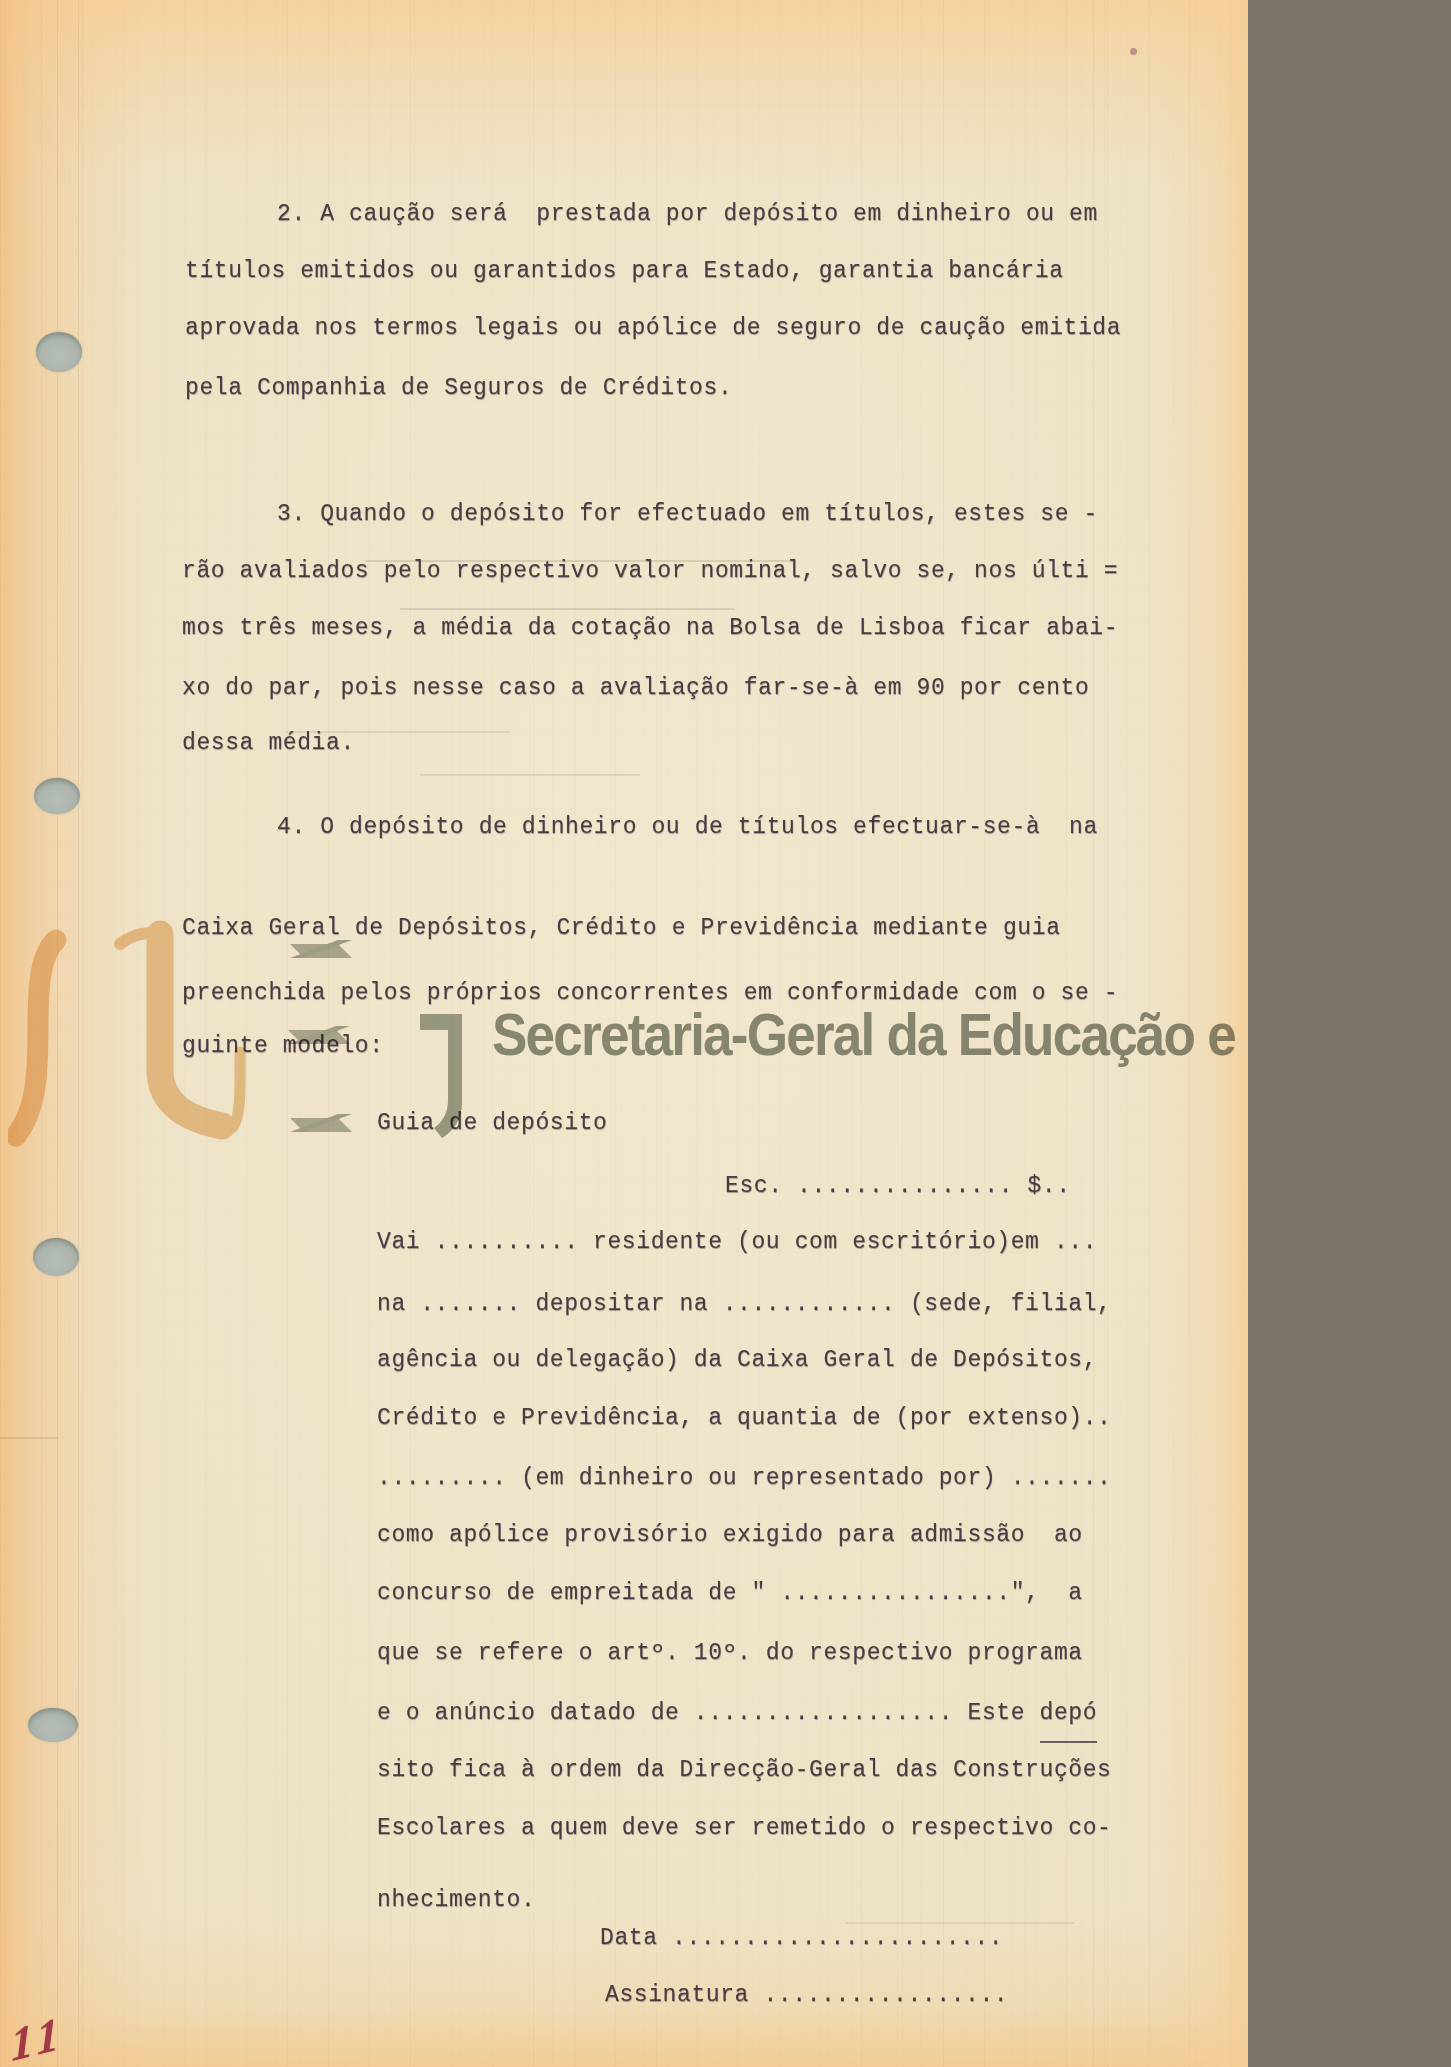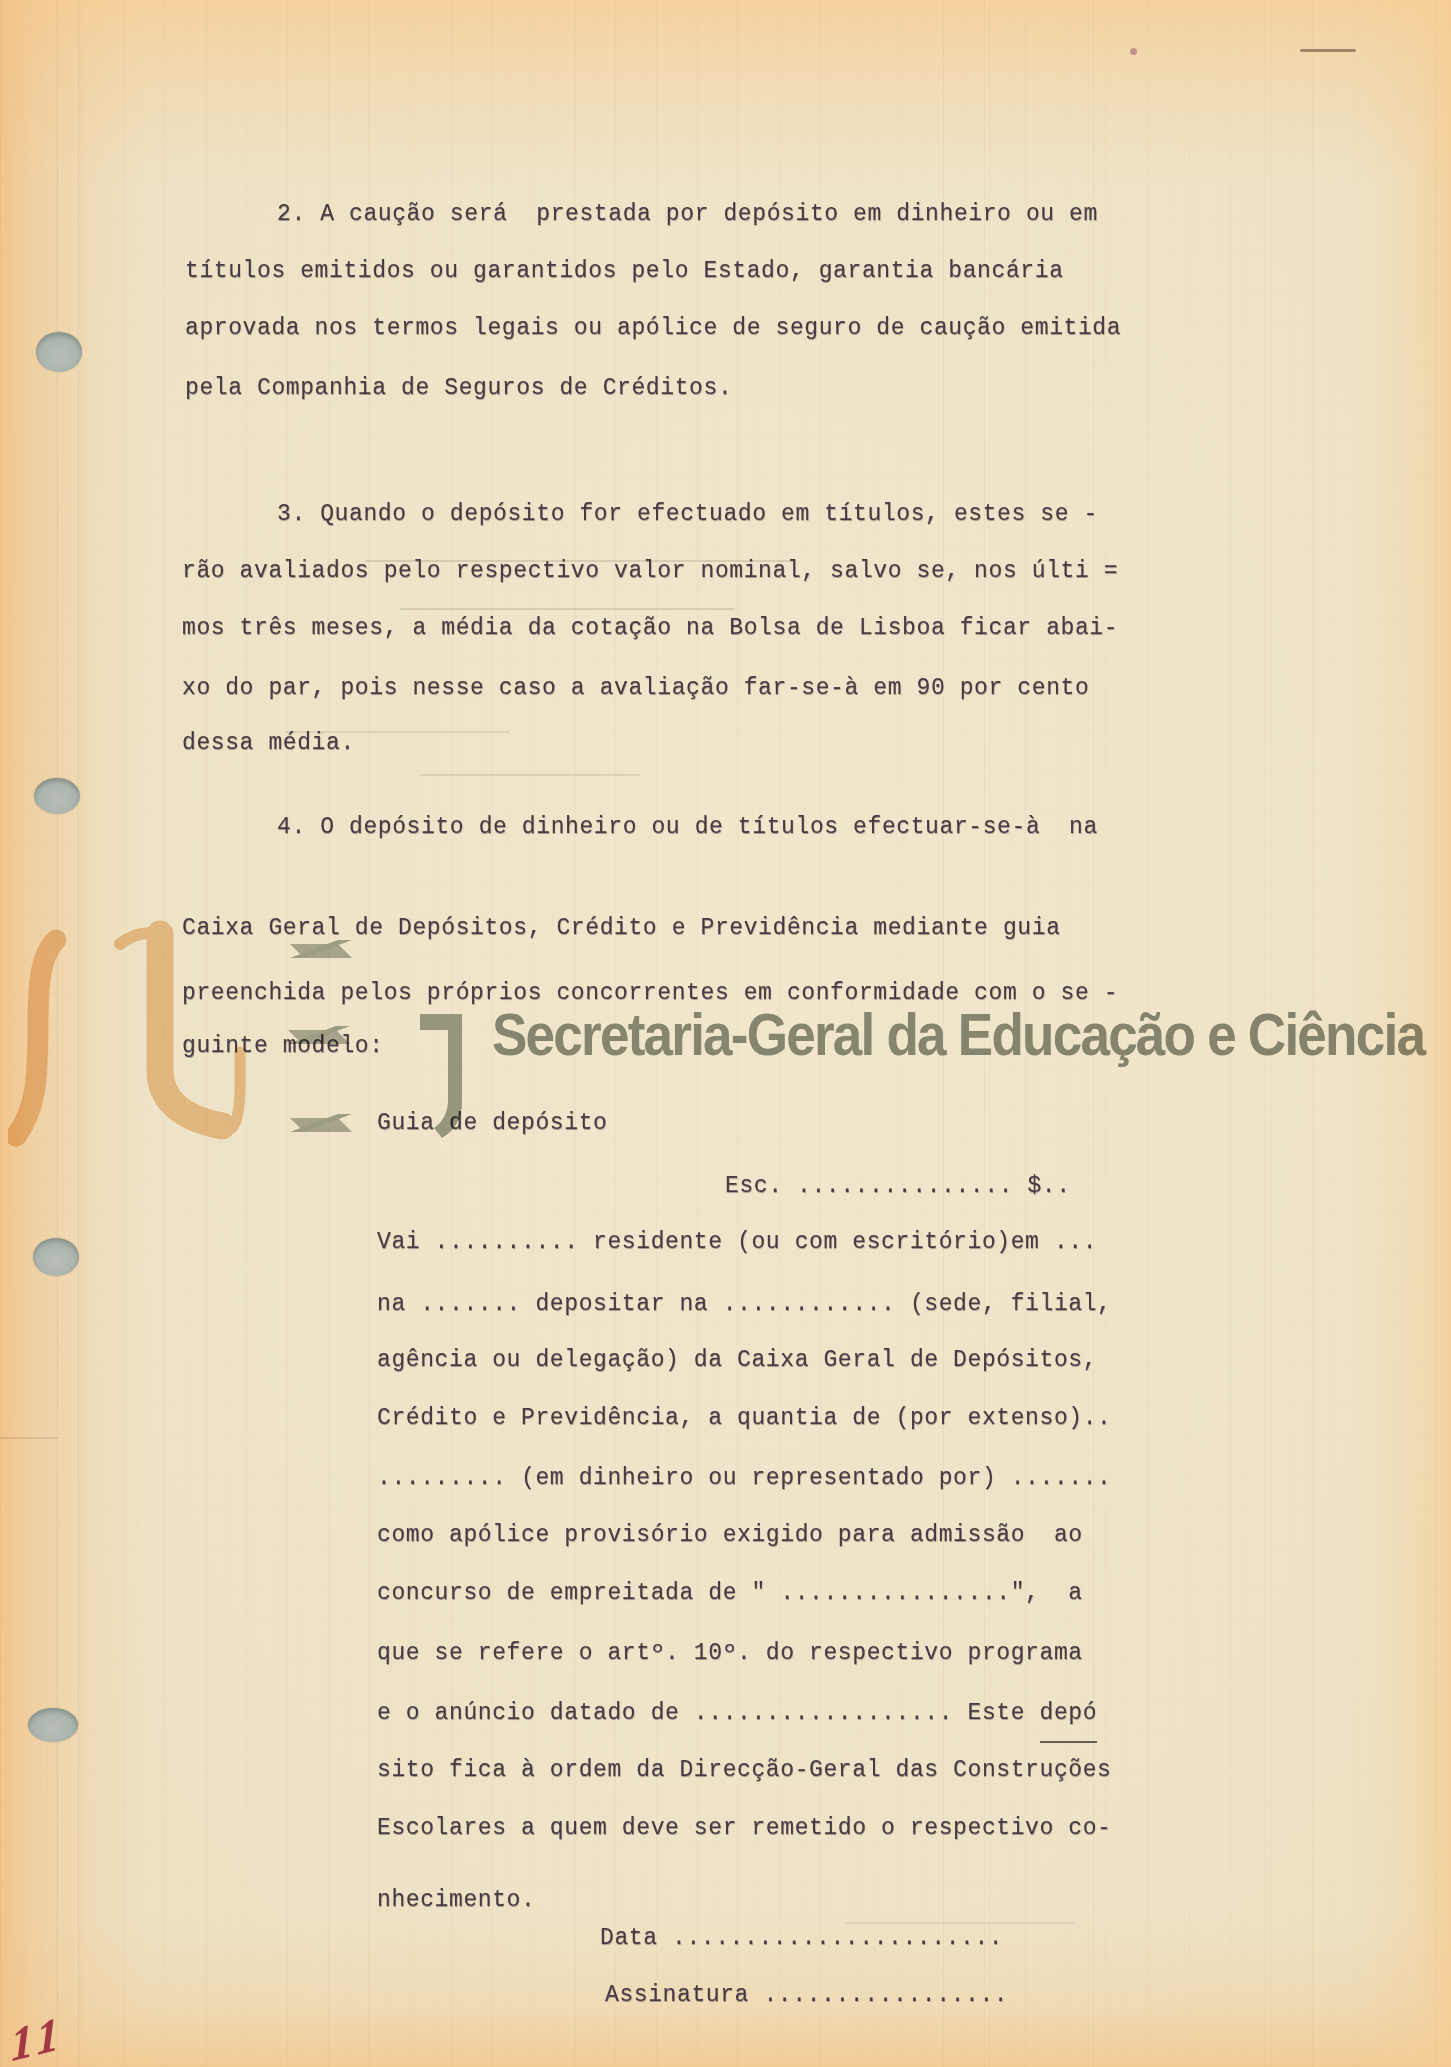--- a/index.html
+++ b/index.html
@@ -1,18 +1,18 @@
 <!DOCTYPE html>
 <html><head>
 <meta charset="utf-8">
 <style>
   html,body{margin:0;padding:0;background:#7a7468;}
   .page{
     position:relative;
-    width:1451px;height:2067px;
+    width:1248px;height:2067px;
     overflow:hidden;
     background:
       linear-gradient(90deg, rgba(242,193,133,.90) 0px, rgba(242,196,138,.55) 34px, rgba(243,200,145,.25) 90px, rgba(243,200,145,0) 150px),
       linear-gradient(270deg, rgba(246,206,150,.85) 0px, rgba(246,206,150,.35) 34px, rgba(246,206,150,0) 95px),
       linear-gradient(180deg, rgba(246,209,155,.95) 0px, rgba(245,207,152,.45) 70px, rgba(245,207,152,0) 185px),
       linear-gradient(0deg, rgba(243,201,142,.85) 0px, rgba(243,201,142,.30) 60px, rgba(243,201,142,0) 150px),
       radial-gradient(ellipse at 52% 45%, #f1e7cd 0%, #eee3c7 62%, #ecdfc0 100%);
     font-family:"Liberation Mono","DejaVu Sans Mono",monospace;
   }
   
@@ -80,21 +80,21 @@
   <div class="crease" style="left:78px"></div>
   <div class="crease" style="left:1093px;background:rgba(120,98,66,.06)"></div>
 
   <div class="punch" style="left:36px;top:332px;width:46px;height:40px"></div>
   <div class="punch" style="left:34px;top:778px;width:46px;height:36px"></div>
   <div class="punch" style="left:33px;top:1238px;width:46px;height:38px"></div>
   <div class="punch" style="left:28px;top:1708px;width:50px;height:34px"></div>
 
   <div>
     <div class="typed-line" style="left:277px;top:201px">2. A caução será  prestada por depósito em dinheiro ou em</div>
-    <div class="typed-line" style="left:185px;top:258px">títulos emitidos ou garantidos pelo Estado, garantia bancária</div>
+    <div class="typed-line" style="left:185px;top:258px">títulos emitidos ou garantidos para Estado, garantia bancária</div>
     <div class="typed-line" style="left:185px;top:315px">aprovada nos termos legais ou apólice de seguro de caução emitida</div>
     <div class="typed-line" style="left:185px;top:375px">pela Companhia de Seguros de Créditos.</div>
   </div>
 
   <div>
     <div class="typed-line" style="left:277px;top:501px">3. Quando o depósito for efectuado em títulos, estes se -</div>
     <div class="typed-line" style="left:182px;top:558px">rão avaliados pelo respectivo valor nominal, salvo se, nos últi =</div>
     <div class="typed-line" style="left:182px;top:615px">mos três meses, a média da cotação na Bolsa de Lisboa ficar abai-</div>
     <div class="typed-line" style="left:182px;top:675px">xo do par, pois nesse caso a avaliação far-se-à em 90 por cento</div>
     <div class="typed-line" style="left:182px;top:730px">dessa média.</div>

